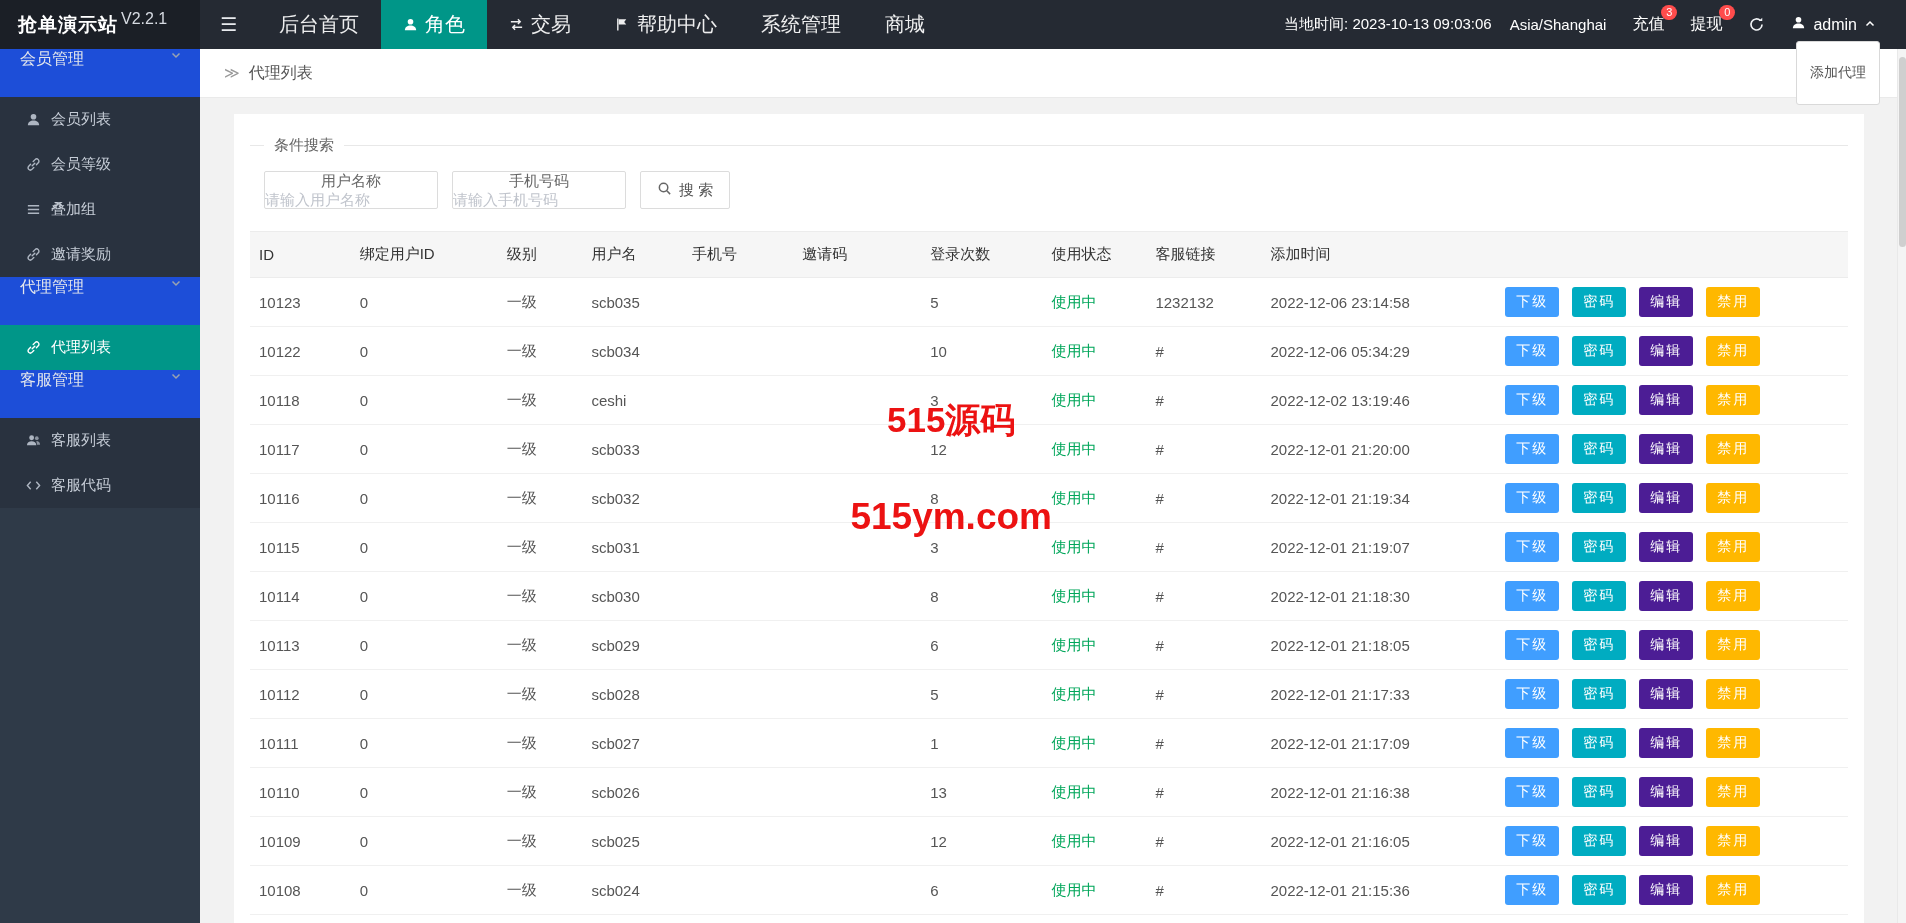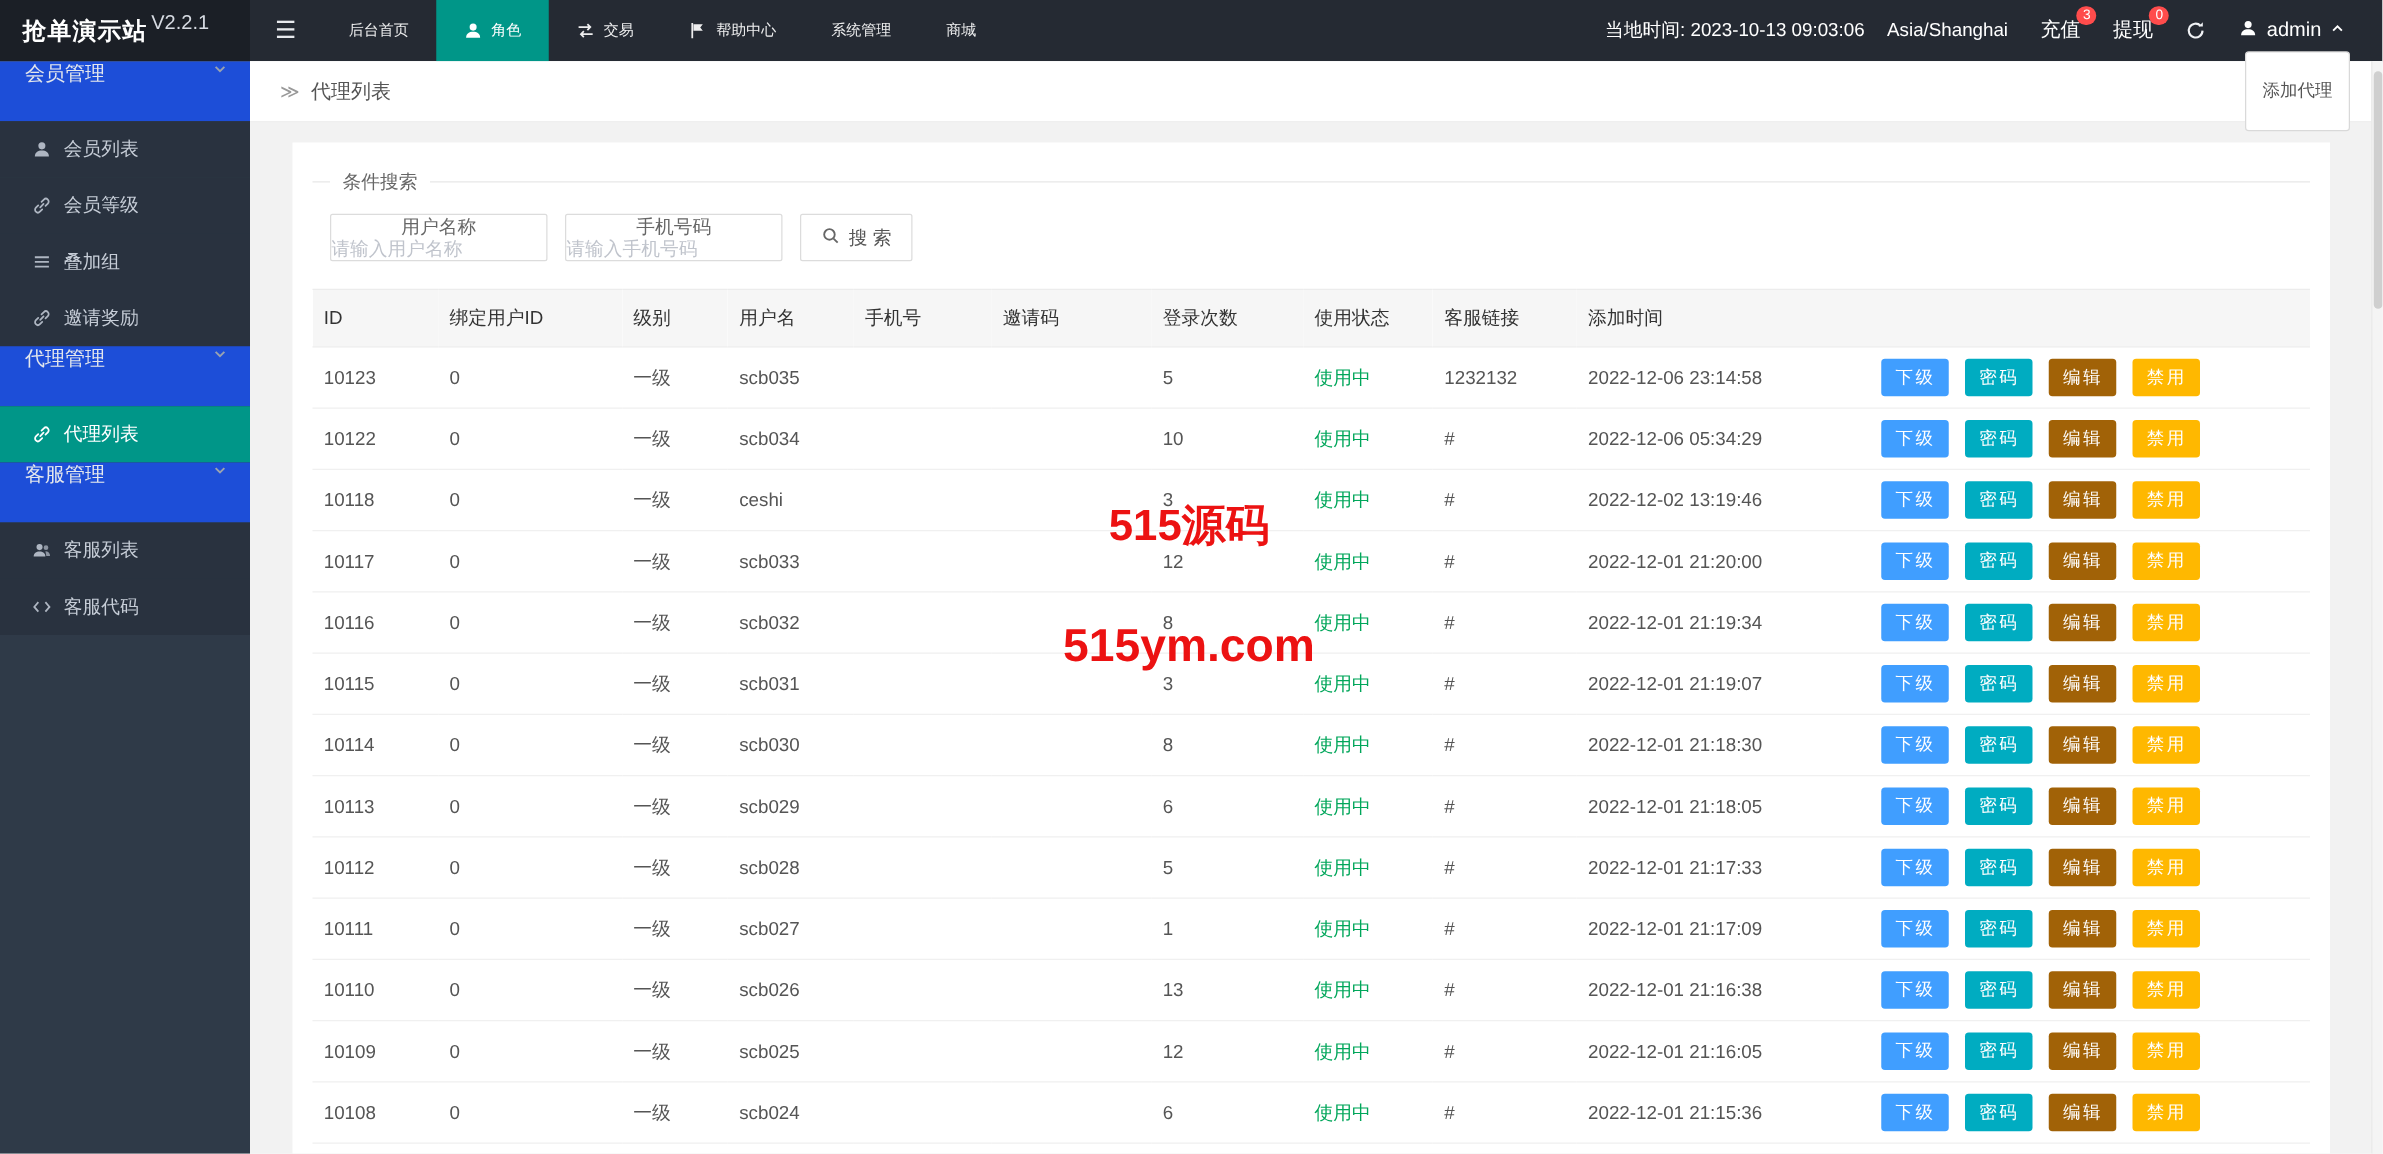--- a/index.html
+++ b/index.html
@@ -22,21 +22,21 @@
   }
   .logo .logo-text { font-size: 19px; font-weight: bold; color: #fff; letter-spacing: 1px; }
   .logo sup { font-size: 16px; font-weight: normal; color: #d7dbe2; margin-left: 3px; position: relative; top: -6px; }
   .hamburger {
     display: flex; align-items: center; padding: 0 20px; font-size: 19px;
     color: #e8eaee; cursor: pointer;
   }
   .topmenu { display: flex; align-items: stretch; }
   .nav-item {
     display: flex; align-items: center; gap: 7px; padding: 0 22px;
-    font-size: 12px; color: rgba(255,255,255,.92); cursor: pointer; white-space: nowrap;
+    font-size: 20px; color: rgba(255,255,255,.92); cursor: pointer; white-space: nowrap;
   }
   .nav-item.active { background: #009688; color: #fff; }
   .nav-item svg { display: block; }
   .nav-right {
     margin-left: auto; display: flex; align-items: center; gap: 26px;
     padding-right: 30px; font-size: 15px; color: #fff;
   }
   .time-group { display: flex; align-items: center; gap: 18px; white-space: nowrap; }
   .badge-item { position: relative; cursor: pointer; font-size: 16px; }
   .badge {
@@ -118,21 +118,21 @@
     white-space: nowrap; overflow: hidden;
   }
   td.status { color: #00a65a; }
   td.actions { padding: 0 2px; }
   .act {
     border: none; color: #fff; font-size: 14px; padding: 6px 11px; border-radius: 3px;
     margin-right: 13px; cursor: pointer; font-family: inherit; letter-spacing: 2px; white-space: nowrap;
   }
   .act.blue  { background: #409eff; }
   .act.cyan  { background: #00acc1; }
-  .act.green { background: #a16207; text-align: center; }
+  .act.green { background: #4c1d95; text-align: center; }
   .act.amber { background: #ffb800; }
 
   
   .watermark {
     position: absolute; left: 44%; top: 283px; transform: translateX(-50%);
     text-align: center; color: #ec1212; font-weight: bold; pointer-events: none; z-index: 5;
   }
   .wm1 { font-size: 35px; }
   .wm2 { font-size: 37px; margin-top: 52px; text-align: right; }
 

